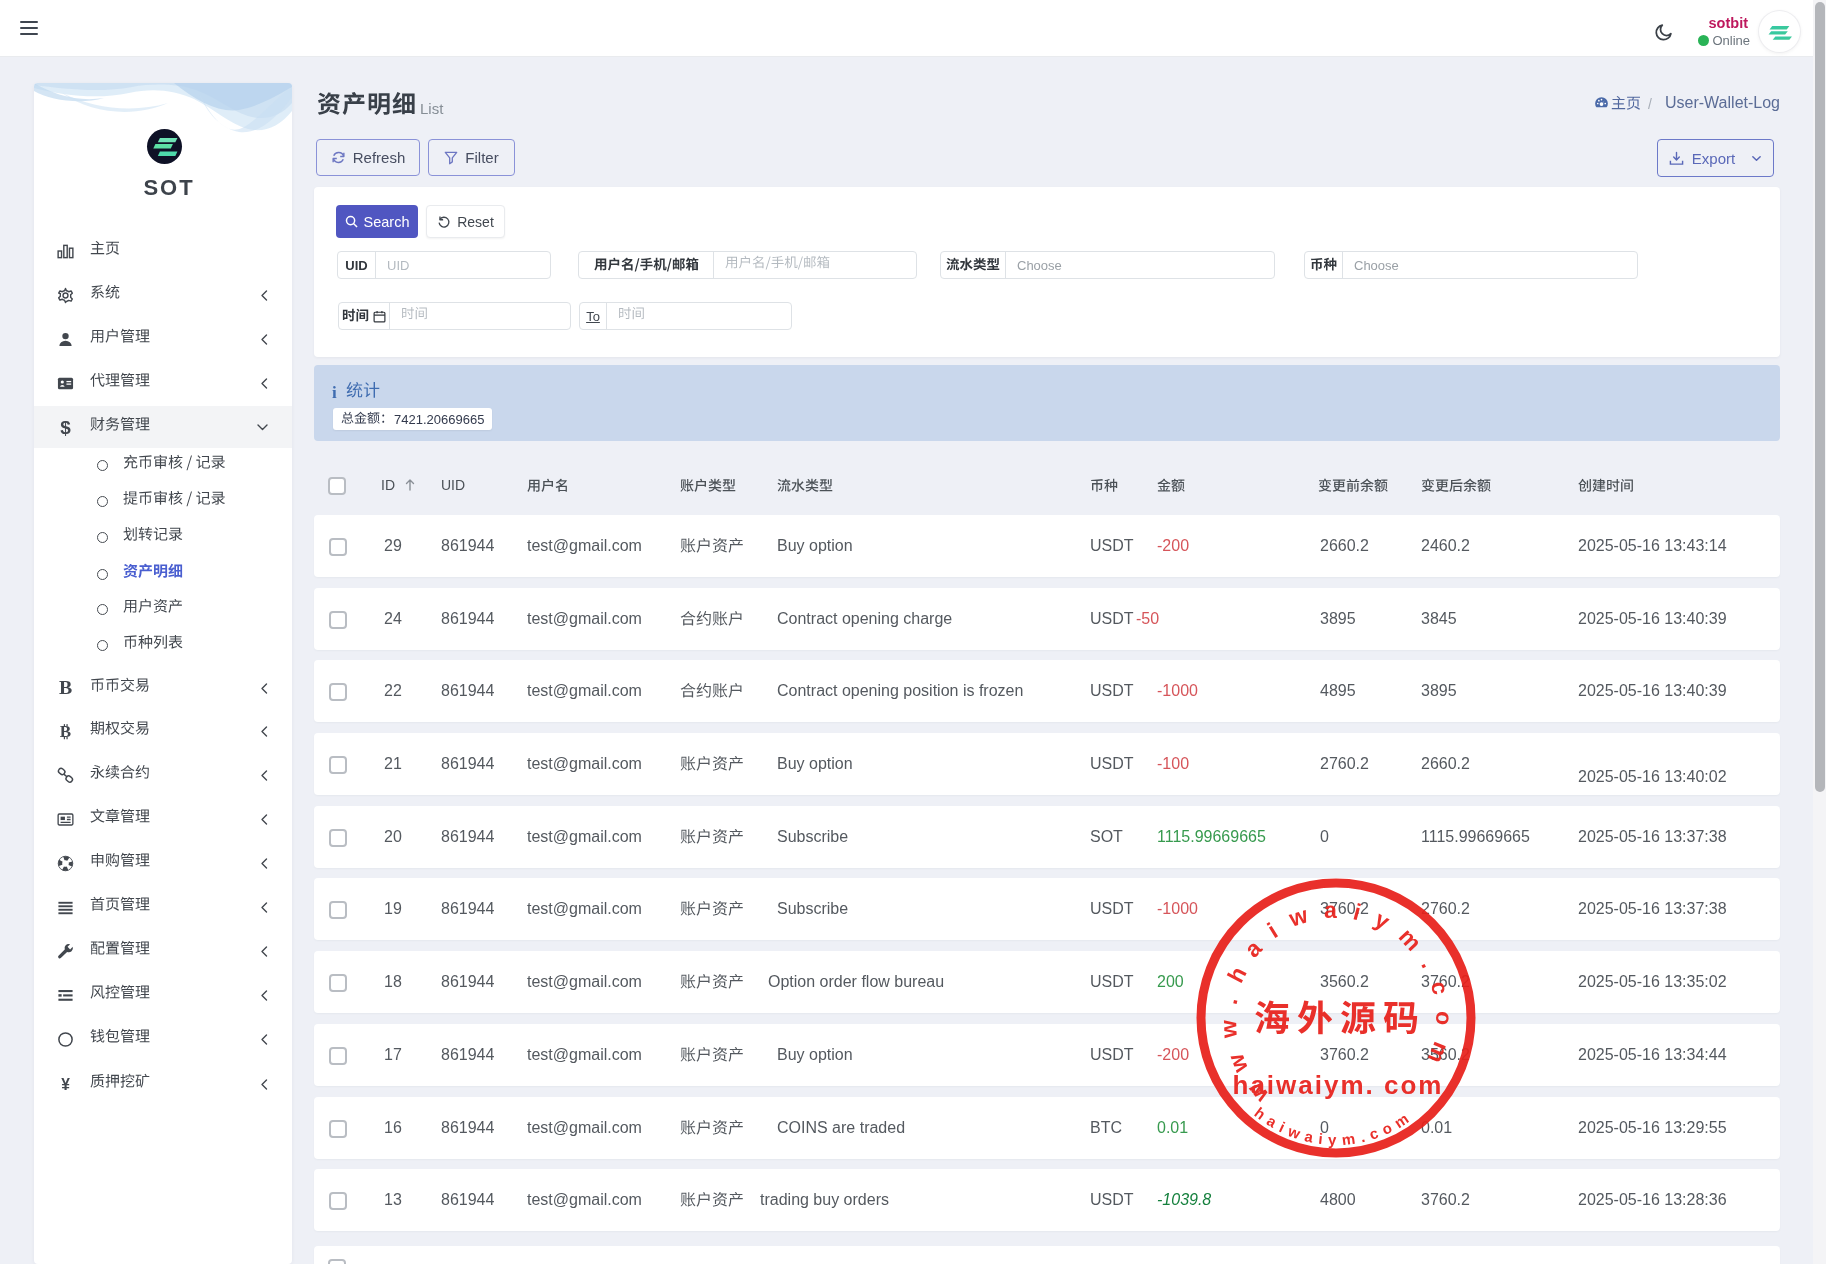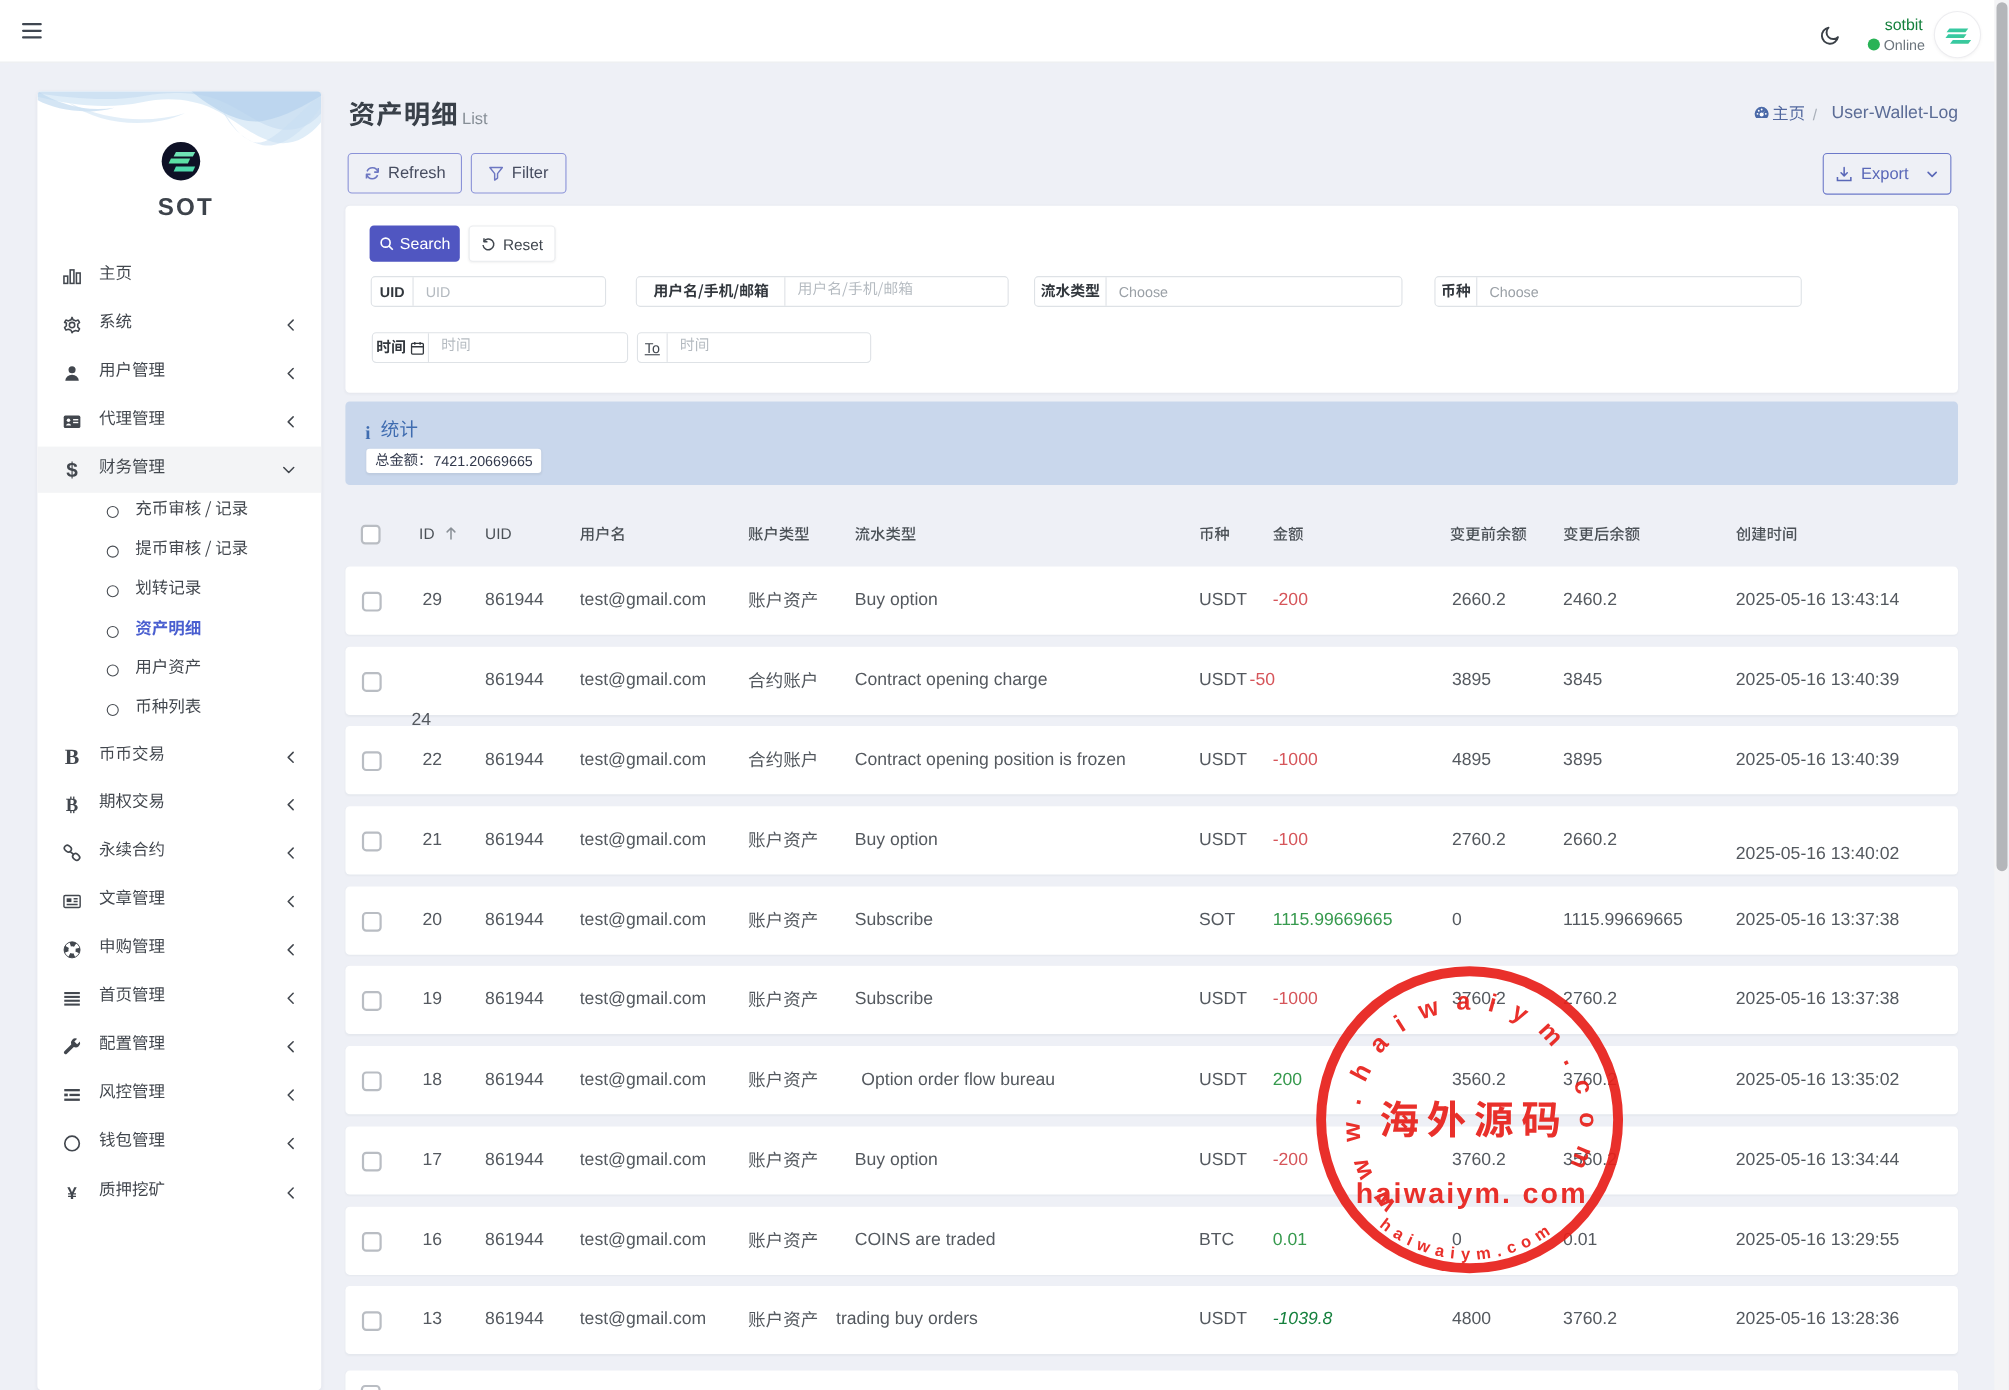--- a/index.html
+++ b/index.html
@@ -20,21 +20,21 @@
 
 <div class="nav"></div>
 <div class="abs" style="left:20px;top:21px;width:18px;height:14px;">
     <div style="height:2px;background:#3f4650;border-radius:1px;"></div>
     <div style="height:2px;background:#3f4650;border-radius:1px;margin-top:4px;"></div>
     <div style="height:2px;background:#3f4650;border-radius:1px;margin-top:4px;"></div>
   </div>
 <svg class="abs" style="left:1653px;top:22px;" width="21" height="21" viewBox="0 0 24 24">
     <path d="M20.4 13.4A8.4 8.4 0 1 1 10.6 3.6 6.8 6.8 0 0 0 20.4 13.4Z" fill="none" stroke="#3a4047" stroke-width="2" stroke-linejoin="round"></path>
   </svg>
-<div class="abs" style="left:1608px;top:15px;width:140px;text-align:right;font-size:14.5px;color:#15803d;font-weight:400;">sotbit</div>
+<div class="abs" style="left:1608px;top:15px;width:140px;text-align:right;font-size:14.5px;color:#be185d;font-weight:700;">sotbit</div>
 <div class="abs" style="left:1610px;top:33px;width:140px;display:flex;justify-content:flex-end;align-items:center;">
     <span style="width:11px;height:11px;border-radius:50%;background:#29b356;display:inline-block;margin-right:3px;"></span>
     <span style="font-size:13px;color:#6c757d;">Online</span>
   </div>
 <div class="abs" style="left:1759px;top:11px;width:41px;height:41px;border-radius:50%;background:#fff;box-shadow:0 0 0 1px #ededf0,0 1px 4px rgba(0,0,0,.08);"></div>
 <svg class="abs" style="left:1767px;top:19px;" width="26" height="26" viewBox="0 0 100 100">
     <defs>
       <linearGradient id="g176719" x1="0" y1="0" x2="1" y2="1">
         <stop offset="0" stop-color="#34c9a8"></stop>
         <stop offset="1" stop-color="#3ec894"></stop>
@@ -422,21 +422,21 @@
       </svg></div>
 <div class="cell" style="left:463px;">Buy option</div>
 <div class="cell" style="left:776px;">USDT</div>
 <div class="cell" style="left:843px;color:#d6555a;">-200</div>
 <div class="cell" style="left:1006px;">2660.2</div>
 <div class="cell" style="left:1107px;">2460.2</div>
 <div class="cell" style="left:1264px;">2025-05-16 13:43:14</div>
 </div>
 <div class="row" style="top:588px;">
 <div class="cb" style="left:15px;top:23px;"></div>
-<div class="cell" style="left:60px;margin-top:36px;">24</div>
+<div class="cell" style="left:70px;">24</div>
 <div class="cell" style="left:127px;">861944</div>
 <div class="cell" style="left:213px;">test@gmail.com</div>
 <div class="abs" style="left:366px;top:22.2px;"><svg class="" style="overflow:visible;" width="64.0" height="19.2" viewBox="0 -14.4 64.0 19.2">
         <path fill="#54595f" d="M8.3 -13.5C6.6 -11.0 3.7 -8.9 0.6 -7.7C1.0 -7.4 1.3 -6.9 1.5 -6.6C2.3 -7.0 3.2 -7.4 4.0 -7.9V-7.1H12.0V-8.2C12.9 -7.6 13.7 -7.2 14.7 -6.8C14.8 -7.1 15.2 -7.6 15.5 -7.8C13.0 -8.9 10.7 -10.2 8.8 -12.2L9.3 -12.9ZM4.4 -8.2C5.8 -9.1 7.1 -10.2 8.1 -11.4C9.3 -10.1 10.6 -9.1 12.0 -8.2ZM3.1 -5.2V1.2H4.4V0.4H11.8V1.2H13.1V-5.2ZM4.4 -0.8V-4.1H11.8V-0.8Z M16.6 -0.8 16.8 0.3C18.5 -0.0 20.7 -0.5 22.8 -0.9L22.8 -2.0C20.5 -1.5 18.2 -1.1 16.6 -0.8ZM24.0 -6.6C25.1 -5.6 26.5 -4.1 27.1 -3.1L28.0 -3.9C27.3 -4.9 26.0 -6.3 24.8 -7.3ZM17.0 -6.8C17.2 -6.9 17.6 -7.0 19.7 -7.2C19.0 -6.2 18.3 -5.4 18.0 -5.1C17.5 -4.5 17.1 -4.1 16.7 -4.0C16.8 -3.7 17.0 -3.2 17.1 -2.9C17.5 -3.1 18.0 -3.3 22.6 -4.0C22.6 -4.3 22.5 -4.7 22.6 -5.1L18.8 -4.5C20.1 -5.9 21.4 -7.7 22.5 -9.4L21.5 -10.0C21.2 -9.5 20.8 -8.8 20.4 -8.3L18.2 -8.1C19.3 -9.4 20.3 -11.2 21.1 -12.9L19.9 -13.4C19.2 -11.5 17.9 -9.4 17.6 -8.9C17.2 -8.4 16.9 -8.0 16.6 -7.9C16.7 -7.6 16.9 -7.0 17.0 -6.8ZM25.1 -13.4C24.5 -11.3 23.6 -9.1 22.5 -7.7C22.8 -7.5 23.3 -7.2 23.6 -7.0C24.0 -7.7 24.5 -8.5 24.9 -9.4H29.6C29.4 -3.1 29.2 -0.7 28.7 -0.2C28.5 0.0 28.4 0.1 28.0 0.1C27.7 0.1 26.8 0.1 25.7 0.0C26.0 0.3 26.1 0.8 26.1 1.2C27.0 1.2 28.0 1.2 28.5 1.2C29.0 1.1 29.4 1.0 29.7 0.5C30.4 -0.2 30.5 -2.7 30.8 -9.9C30.8 -10.0 30.8 -10.5 30.8 -10.5H25.3C25.7 -11.4 26.0 -12.3 26.2 -13.2Z M35.4 -10.7V-6.1C35.4 -4.0 35.2 -1.1 32.6 0.5C32.8 0.6 33.1 1.0 33.2 1.2C36.1 -0.7 36.4 -3.7 36.4 -6.1V-10.7ZM36.0 -2.1C36.7 -1.2 37.6 0.0 38.0 0.8L38.8 0.1C38.4 -0.6 37.5 -1.8 36.7 -2.6ZM33.4 -12.7V-2.8H34.3V-11.7H37.4V-2.9H38.4V-12.7ZM45.5 -12.7C44.7 -11.1 43.3 -9.6 41.9 -8.6C42.1 -8.4 42.6 -7.9 42.8 -7.7C44.2 -8.8 45.6 -10.6 46.6 -12.4ZM40.0 1.4C40.3 1.2 40.7 1.0 43.8 -0.3C43.7 -0.6 43.7 -1.0 43.7 -1.4L41.3 -0.5V-6.1H42.7C43.4 -3.1 44.7 -0.5 46.6 0.9C46.8 0.6 47.2 0.2 47.4 0.0C45.7 -1.2 44.4 -3.5 43.8 -6.1H47.1V-7.2H41.3V-13.1H40.2V-7.2H38.8V-6.1H40.2V-0.7C40.2 -0.0 39.8 0.3 39.5 0.4C39.7 0.6 39.9 1.1 40.0 1.4Z M52.0 -9.8H60.3V-6.6H51.9L52.0 -7.5ZM55.1 -13.2C55.4 -12.5 55.7 -11.6 55.9 -11.0H50.7V-7.5C50.7 -5.1 50.5 -1.7 48.5 0.7C48.8 0.8 49.4 1.2 49.6 1.4C51.2 -0.5 51.7 -3.2 51.9 -5.5H60.3V-4.4H61.5V-11.0H56.4L57.2 -11.2C57.0 -11.8 56.6 -12.8 56.2 -13.5Z"></path>
       </svg></div>
 <div class="cell" style="left:463px;">Contract opening charge</div>
 <div class="cell" style="left:776px;">USDT</div>
 <div class="cell" style="left:822px;color:#d6555a;text-align:right;">-50</div>
 <div class="cell" style="left:1006px;">3895</div>
 <div class="cell" style="left:1107px;">3845</div>
@@ -503,21 +503,21 @@
 <div class="cell" style="left:1264px;">2025-05-16 13:37:38</div>
 </div>
 <div class="row" style="top:951px;">
 <div class="cb" style="left:15px;top:23px;"></div>
 <div class="cell" style="left:70px;">18</div>
 <div class="cell" style="left:127px;">861944</div>
 <div class="cell" style="left:213px;">test@gmail.com</div>
 <div class="abs" style="left:366px;top:22.2px;"><svg class="" style="overflow:visible;" width="64.0" height="19.2" viewBox="0 -14.4 64.0 19.2">
         <path fill="#54595f" d="M3.4 -10.7V-6.1C3.4 -4.0 3.2 -1.1 0.6 0.5C0.8 0.6 1.1 1.0 1.2 1.2C4.1 -0.7 4.4 -3.7 4.4 -6.1V-10.7ZM4.0 -2.1C4.7 -1.2 5.6 0.0 6.0 0.8L6.8 0.1C6.4 -0.6 5.5 -1.8 4.7 -2.6ZM1.4 -12.7V-2.8H2.3V-11.7H5.4V-2.9H6.4V-12.7ZM13.5 -12.7C12.7 -11.1 11.3 -9.6 9.9 -8.6C10.1 -8.4 10.6 -7.9 10.8 -7.7C12.2 -8.8 13.6 -10.6 14.6 -12.4ZM8.0 1.4C8.3 1.2 8.7 1.0 11.8 -0.3C11.7 -0.6 11.7 -1.0 11.7 -1.4L9.3 -0.5V-6.1H10.7C11.4 -3.1 12.7 -0.5 14.6 0.9C14.8 0.6 15.2 0.2 15.4 0.0C13.7 -1.2 12.4 -3.5 11.8 -6.1H15.1V-7.2H9.3V-13.1H8.2V-7.2H6.8V-6.1H8.2V-0.7C8.2 -0.0 7.8 0.3 7.5 0.4C7.7 0.6 7.9 1.1 8.0 1.4Z M20.0 -9.8H28.3V-6.6H19.9L20.0 -7.5ZM23.1 -13.2C23.4 -12.5 23.7 -11.6 23.9 -11.0H18.7V-7.5C18.7 -5.1 18.5 -1.7 16.5 0.7C16.8 0.8 17.4 1.2 17.6 1.4C19.2 -0.5 19.7 -3.2 19.9 -5.5H28.3V-4.4H29.5V-11.0H24.4L25.2 -11.2C25.0 -11.8 24.6 -12.8 24.2 -13.5Z M33.4 -12.0C34.5 -11.6 36.0 -10.8 36.7 -10.3L37.3 -11.2C36.6 -11.8 35.1 -12.5 34.0 -12.9ZM32.8 -7.9 33.1 -6.8C34.4 -7.2 36.1 -7.8 37.6 -8.3L37.4 -9.4C35.7 -8.8 34.0 -8.3 32.8 -7.9ZM34.9 -6.0V-1.5H36.1V-4.8H44.0V-1.6H45.3V-6.0ZM39.6 -4.4C39.1 -1.7 37.9 -0.3 32.8 0.3C33.0 0.6 33.2 1.0 33.3 1.3C38.7 0.5 40.2 -1.2 40.8 -4.4ZM40.3 -1.2C42.3 -0.5 44.9 0.5 46.3 1.2L47.0 0.2C45.6 -0.5 42.9 -1.5 40.9 -2.1ZM39.7 -13.4C39.3 -12.3 38.5 -10.9 37.2 -9.9C37.5 -9.8 37.9 -9.4 38.0 -9.2C38.7 -9.7 39.3 -10.4 39.7 -11.0H41.6C41.1 -9.3 40.1 -7.9 37.2 -7.1C37.4 -6.9 37.7 -6.5 37.9 -6.2C40.1 -6.9 41.3 -8.0 42.1 -9.2C43.1 -7.9 44.7 -6.8 46.5 -6.4C46.6 -6.7 46.9 -7.1 47.2 -7.3C45.2 -7.7 43.5 -8.8 42.6 -10.2C42.7 -10.4 42.8 -10.7 42.8 -11.0H45.2C45.0 -10.5 44.7 -10.0 44.5 -9.6L45.5 -9.3C45.9 -9.9 46.4 -10.9 46.8 -11.8L46.0 -12.0L45.8 -12.0H40.3C40.5 -12.4 40.7 -12.8 40.9 -13.2Z M52.2 -9.8C52.7 -9.1 53.3 -8.1 53.6 -7.5L54.7 -8.0C54.4 -8.6 53.8 -9.5 53.2 -10.2ZM59.0 -10.1C58.7 -9.3 58.2 -8.2 57.7 -7.4H50.0V-5.2C50.0 -3.5 49.8 -1.2 48.6 0.6C48.8 0.7 49.4 1.2 49.6 1.4C51.0 -0.5 51.2 -3.3 51.2 -5.2V-6.2H62.8V-7.4H58.9C59.4 -8.1 59.9 -8.9 60.3 -9.7ZM54.8 -13.1C55.2 -12.7 55.6 -12.0 55.8 -11.5H49.8V-10.4H62.4V-11.5H57.2L57.2 -11.5C57.0 -12.1 56.5 -12.9 56.0 -13.5Z"></path>
       </svg></div>
-<div class="cell" style="left:469px;">Option order flow bureau</div>
+<div class="cell" style="left:454px;">Option order flow bureau</div>
 <div class="cell" style="left:776px;">USDT</div>
 <div class="cell" style="left:843px;color:#379a4e;">200</div>
 <div class="cell" style="left:1006px;">3560.2</div>
 <div class="cell" style="left:1107px;">3760.2</div>
 <div class="cell" style="left:1264px;">2025-05-16 13:35:02</div>
 </div>
 <div class="row" style="top:1024px;">
 <div class="cb" style="left:15px;top:23px;"></div>
 <div class="cell" style="left:70px;">17</div>
 <div class="cell" style="left:127px;">861944</div>

